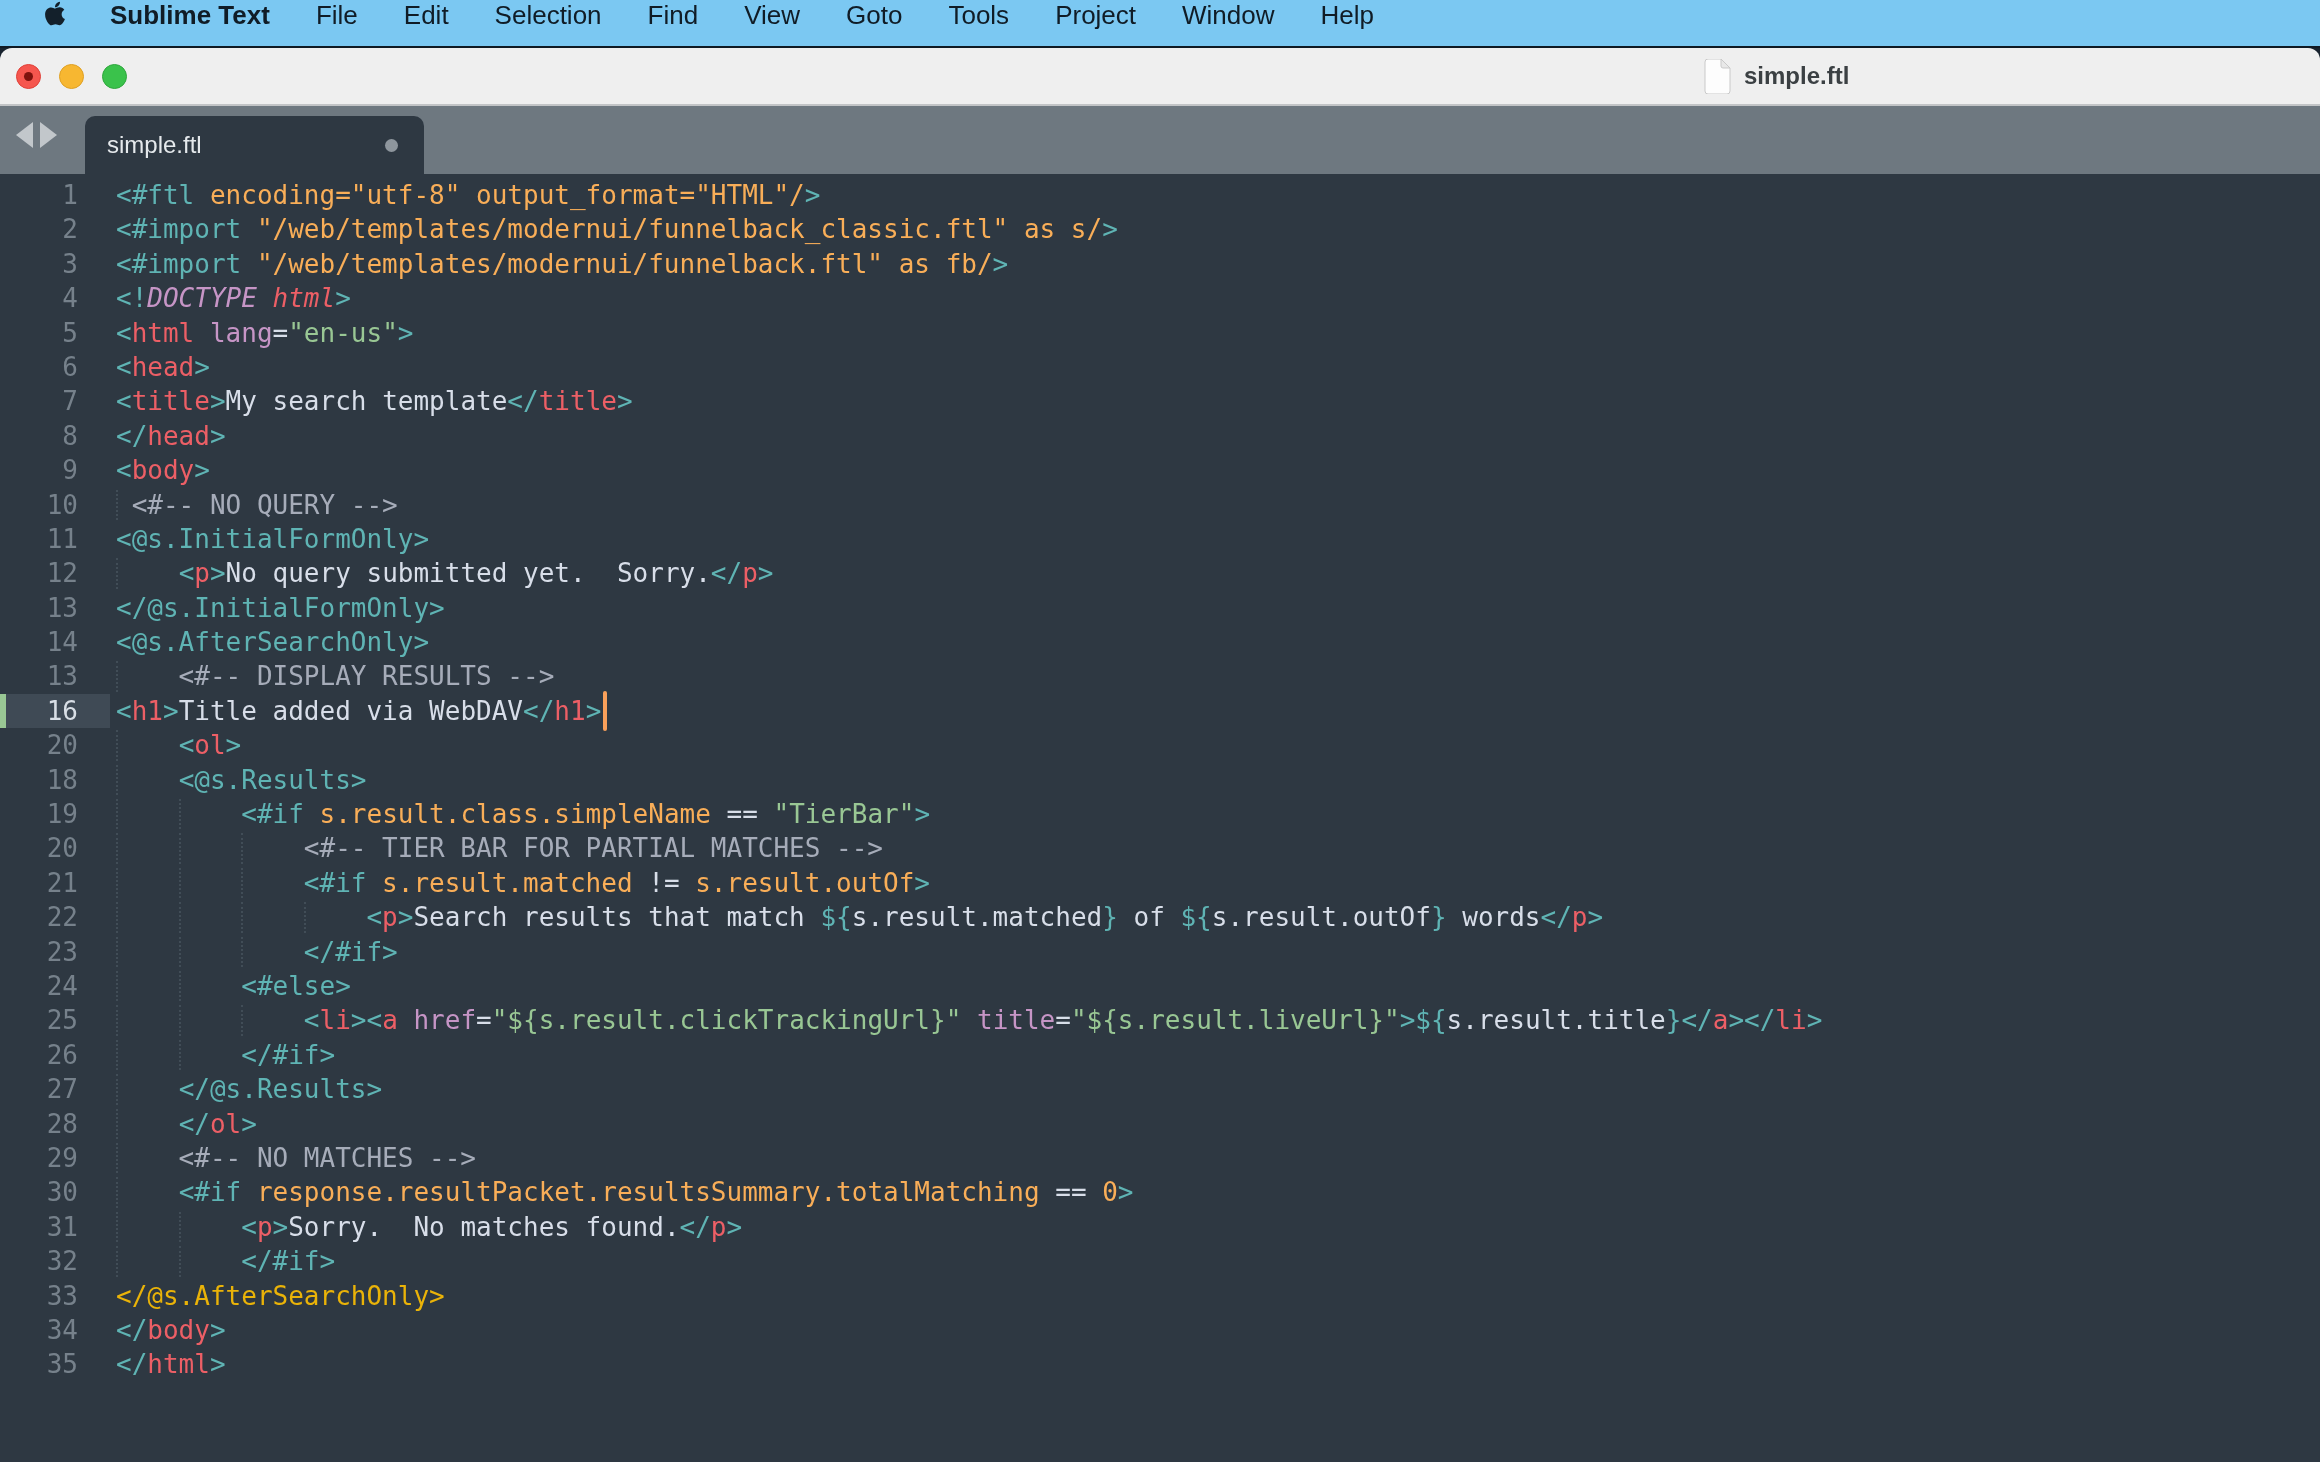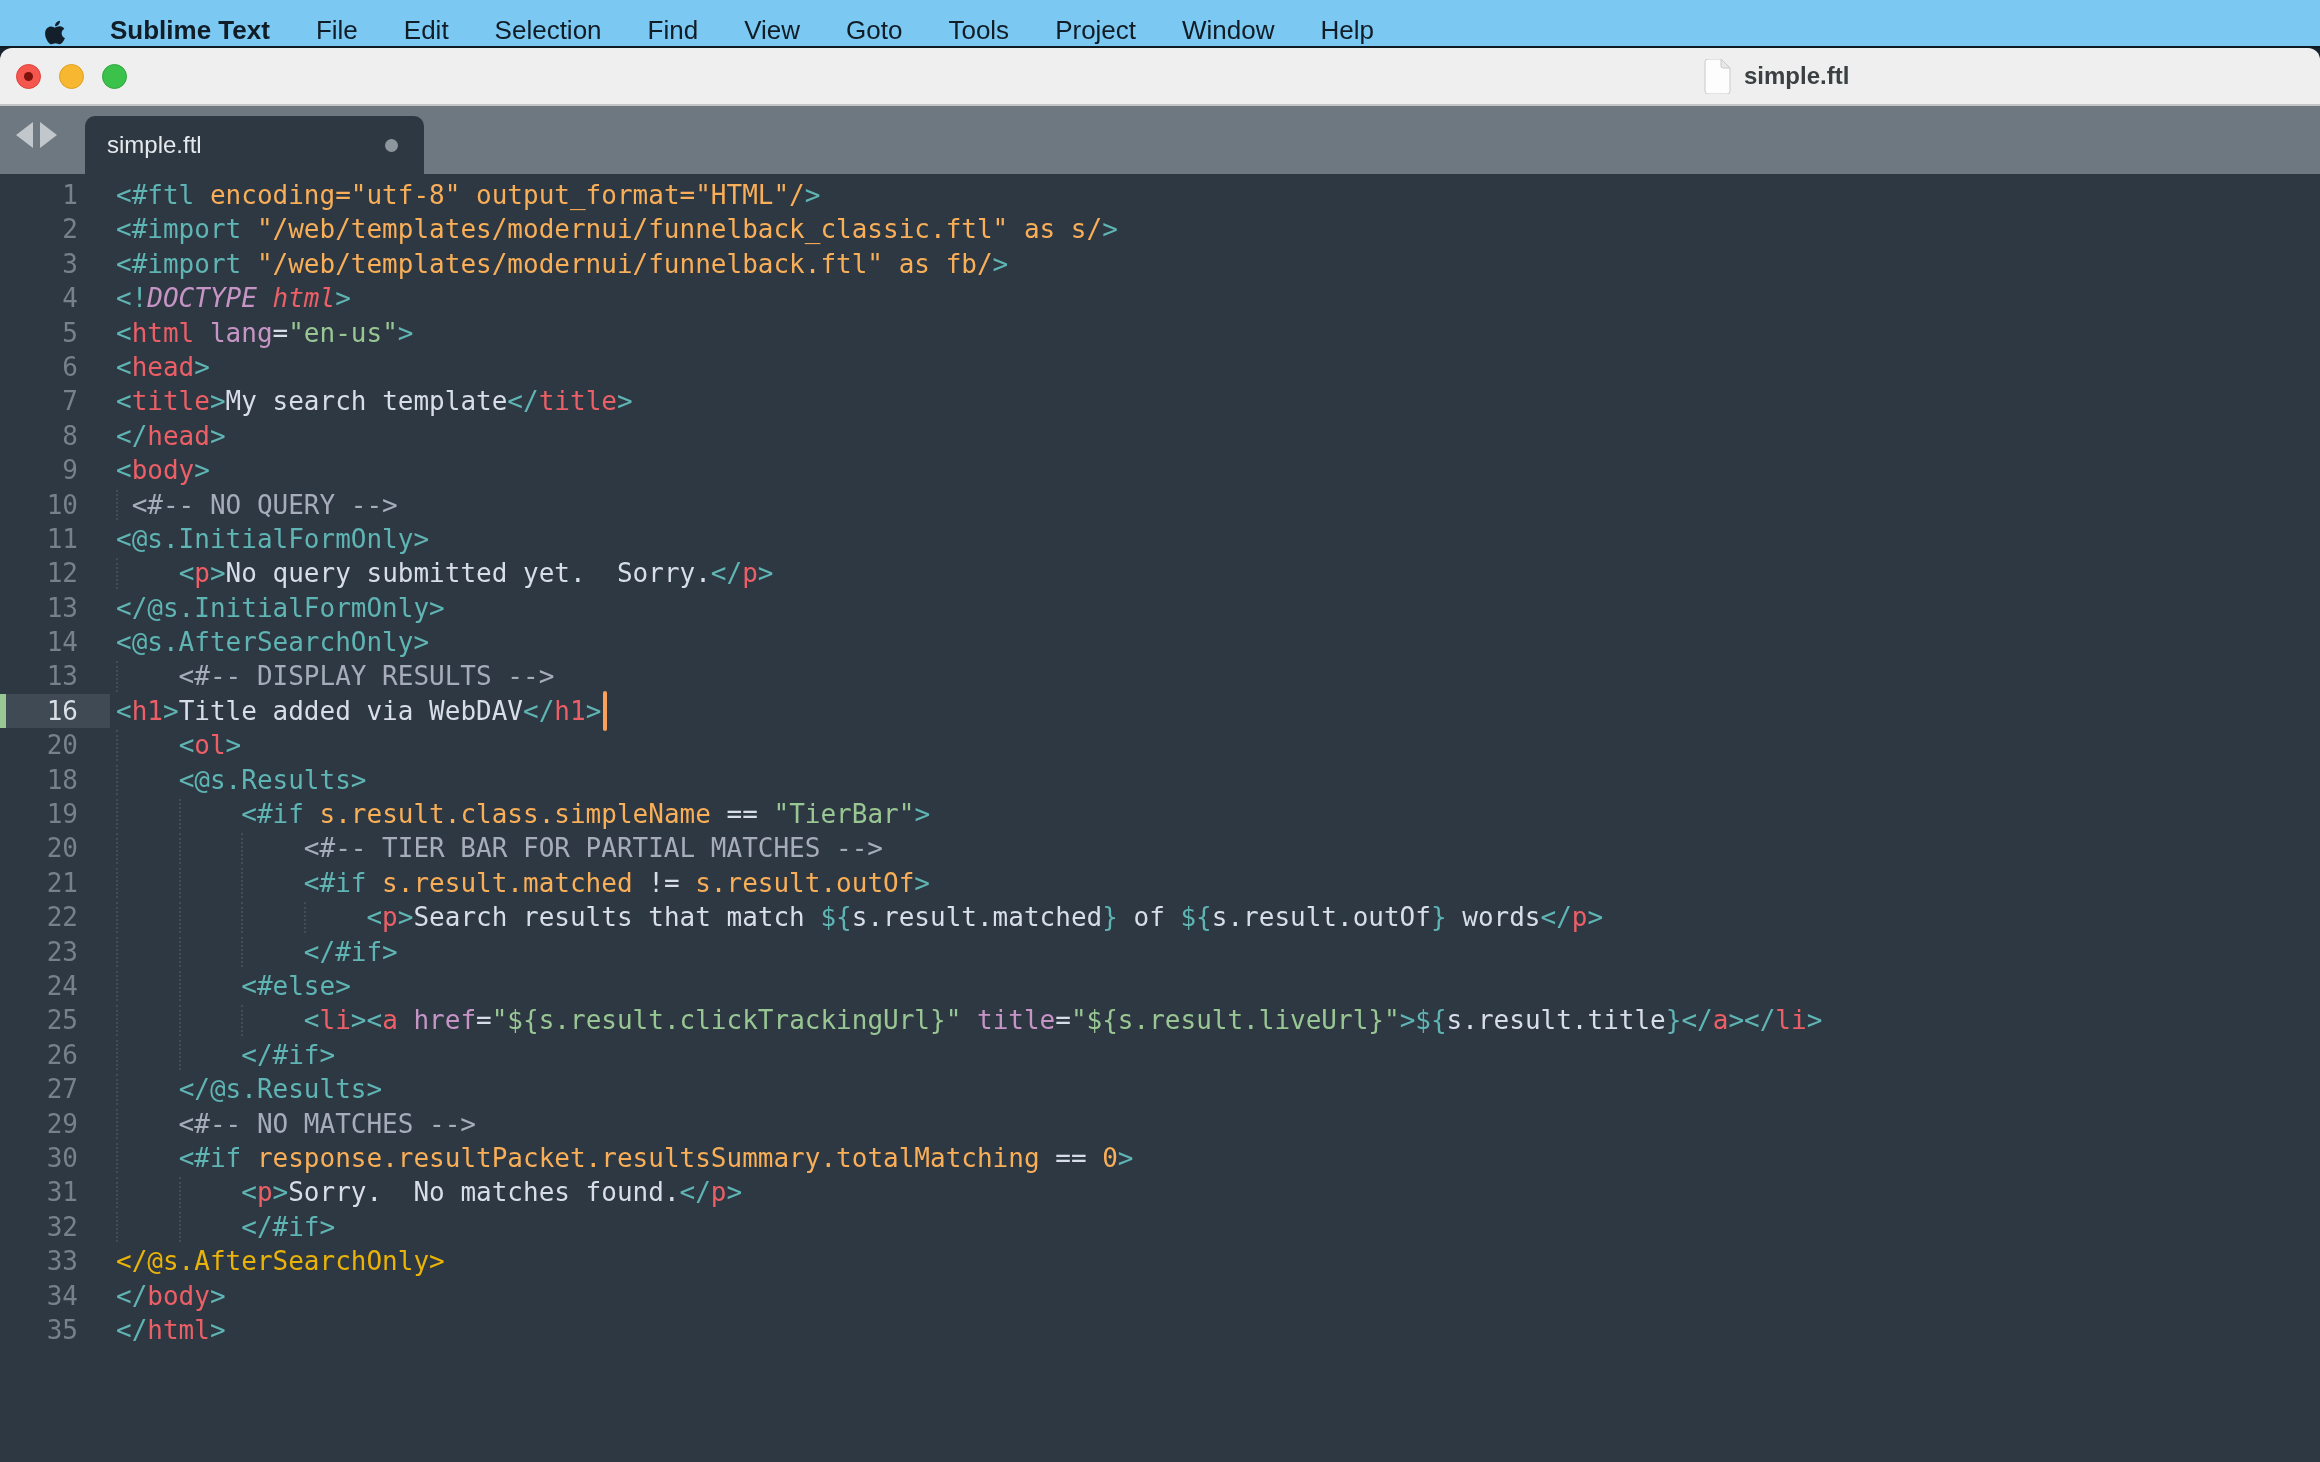--- a/index.html
+++ b/index.html
@@ -1,20 +1,20 @@
 <!DOCTYPE html>
 <html><head>
 <meta charset="utf-8">
 <style>
   html,body{margin:0;padding:0;}
   .screen{position:relative;width:2320px;height:1462px;background:#17222d;overflow:hidden;
           font-family:"Liberation Sans",sans-serif;}
   
   .menubar{position:absolute;top:0;left:0;width:2320px;height:46px;background:#7bc8f2;
-           border-bottom:2px solid #0f1a24;display:flex;align-items:flex-end;}
+           border-bottom:2px solid #0f1a24;display:flex;align-items:flex-start;}
   .apple{margin-left:44px;display:flex;align-items:center;}
   .menu-items{display:flex;align-items:center;margin-left:44px;gap:46px;}
   .menu-item{font-size:26px;color:#101c26;white-space:nowrap;cursor:default;}
   .menu-item.bold{font-weight:700;}
   
   .window{position:absolute;top:48px;left:0;width:2320px;height:1414px;background:#2e3842;
           border-radius:12px 12px 0 0;overflow:hidden;}
   
   .titlebar{position:relative;height:56px;background:#efefef;border-bottom:2px solid #c2c4c6;}
   .traffic{position:absolute;left:16px;top:0;height:56px;display:flex;align-items:center;gap:18px;}
@@ -126,20 +126,21 @@
         <div class="row"><span class="lnum">18</span><span class="guide" style="left: 116px;"></span><span class="code"><span style="color: rgb(216, 222, 233);">    </span><span style="color: rgb(95, 180, 180);">&lt;@s.Results&gt;</span></span></div>
         <div class="row"><span class="lnum">19</span><span class="guide" style="left: 116px;"></span><span class="guide" style="left: 178.62px;"></span><span class="code"><span style="color: rgb(216, 222, 233);">        </span><span style="color: rgb(95, 180, 180);">&lt;#if</span><span style="color: rgb(249, 174, 88);"> s.result.class.simpleName</span><span style="color: rgb(216, 222, 233);"> ==</span><span style="color: rgb(153, 199, 148);"> "TierBar"</span><span style="color: rgb(95, 180, 180);">&gt;</span></span></div>
         <div class="row"><span class="lnum">20</span><span class="guide" style="left: 116px;"></span><span class="guide" style="left: 178.62px;"></span><span class="guide" style="left: 241.24px;"></span><span class="code"><span style="color: rgb(166, 172, 185);">            &lt;#-- TIER BAR FOR PARTIAL MATCHES --&gt;</span></span></div>
         <div class="row"><span class="lnum">21</span><span class="guide" style="left: 116px;"></span><span class="guide" style="left: 178.62px;"></span><span class="guide" style="left: 241.24px;"></span><span class="code"><span style="color: rgb(216, 222, 233);">            </span><span style="color: rgb(95, 180, 180);">&lt;#if</span><span style="color: rgb(249, 174, 88);"> s.result.matched</span><span style="color: rgb(216, 222, 233);"> !=</span><span style="color: rgb(249, 174, 88);"> s.result.outOf</span><span style="color: rgb(95, 180, 180);">&gt;</span></span></div>
         <div class="row"><span class="lnum">22</span><span class="guide" style="left: 116px;"></span><span class="guide" style="left: 178.62px;"></span><span class="guide" style="left: 241.24px;"></span><span class="guide" style="left: 303.86px;"></span><span class="code"><span style="color: rgb(216, 222, 233);">                </span><span style="color: rgb(95, 180, 180);">&lt;</span><span style="color: rgb(236, 95, 102);">p</span><span style="color: rgb(95, 180, 180);">&gt;</span><span style="color: rgb(216, 222, 233);">Search results that match </span><span style="color: rgb(95, 180, 180);">${</span><span style="color: rgb(216, 222, 233);">s.result.matched</span><span style="color: rgb(95, 180, 180);">}</span><span style="color: rgb(216, 222, 233);"> of </span><span style="color: rgb(95, 180, 180);">${</span><span style="color: rgb(216, 222, 233);">s.result.outOf</span><span style="color: rgb(95, 180, 180);">}</span><span style="color: rgb(216, 222, 233);"> words</span><span style="color: rgb(95, 180, 180);">&lt;/</span><span style="color: rgb(236, 95, 102);">p</span><span style="color: rgb(95, 180, 180);">&gt;</span></span></div>
         <div class="row"><span class="lnum">23</span><span class="guide" style="left: 116px;"></span><span class="guide" style="left: 178.62px;"></span><span class="guide" style="left: 241.24px;"></span><span class="code"><span style="color: rgb(216, 222, 233);">            </span><span style="color: rgb(95, 180, 180);">&lt;/#if&gt;</span></span></div>
         <div class="row"><span class="lnum">24</span><span class="guide" style="left: 116px;"></span><span class="guide" style="left: 178.62px;"></span><span class="code"><span style="color: rgb(216, 222, 233);">        </span><span style="color: rgb(95, 180, 180); margin-top: 37px;">&lt;#else&gt;</span></span></div>
         <div class="row"><span class="lnum">25</span><span class="guide" style="left: 116px;"></span><span class="guide" style="left: 178.62px;"></span><span class="guide" style="left: 241.24px;"></span><span class="code"><span style="color: rgb(216, 222, 233);">            </span><span style="color: rgb(95, 180, 180);">&lt;</span><span style="color: rgb(236, 95, 102);">li</span><span style="color: rgb(95, 180, 180);">&gt;&lt;</span><span style="color: rgb(236, 95, 102);">a</span><span style="color: rgb(198, 149, 198);"> href</span><span style="color: rgb(216, 222, 233);">=</span><span style="color: rgb(153, 199, 148);">"${s.result.clickTrackingUrl}"</span><span style="color: rgb(198, 149, 198);"> title</span><span style="color: rgb(216, 222, 233);">=</span><span style="color: rgb(153, 199, 148);">"${s.result.liveUrl}"</span><span style="color: rgb(95, 180, 180);">&gt;</span><span style="color: rgb(95, 180, 180);">${</span><span style="color: rgb(216, 222, 233);">s.result.title</span><span style="color: rgb(95, 180, 180);">}&lt;/</span><span style="color: rgb(236, 95, 102);">a</span><span style="color: rgb(95, 180, 180);">&gt;&lt;/</span><span style="color: rgb(236, 95, 102);">li</span><span style="color: rgb(95, 180, 180);">&gt;</span></span></div>
         <div class="row"><span class="lnum">26</span><span class="guide" style="left: 116px;"></span><span class="guide" style="left: 178.62px;"></span><span class="code"><span style="color: rgb(216, 222, 233);">        </span><span style="color: rgb(95, 180, 180);">&lt;/#if&gt;</span></span></div>
         <div class="row"><span class="lnum">27</span><span class="guide" style="left: 116px;"></span><span class="code"><span style="color: rgb(216, 222, 233);">    </span><span style="color: rgb(95, 180, 180);">&lt;/@s.Results&gt;</span></span></div>
+        <div class="row"><span class="lnum">28</span><span class="guide" style="left: 116px;"></span><span class="code"><span style="color: rgb(216, 222, 233);">    </span><span style="color: rgb(95, 180, 180);">&lt;/</span><span style="color: rgb(236, 95, 102);">ol</span><span style="color: rgb(95, 180, 180);">&gt;</span></span></div>
         <div class="row"><span class="lnum">29</span><span class="guide" style="left: 116px;"></span><span class="code"><span style="color: rgb(166, 172, 185);">    &lt;#-- NO MATCHES --&gt;</span></span></div>
         <div class="row"><span class="lnum">30</span><span class="guide" style="left: 116px;"></span><span class="code"><span style="color: rgb(216, 222, 233);">    </span><span style="color: rgb(95, 180, 180);">&lt;#if</span><span style="color: rgb(249, 174, 88);"> response.resultPacket.resultsSummary.totalMatching</span><span style="color: rgb(216, 222, 233);"> ==</span><span style="color: rgb(249, 174, 88);"> 0</span><span style="color: rgb(95, 180, 180);">&gt;</span></span></div>
         <div class="row"><span class="lnum">31</span><span class="guide" style="left: 116px;"></span><span class="guide" style="left: 178.62px;"></span><span class="code"><span style="color: rgb(216, 222, 233);">        </span><span style="color: rgb(95, 180, 180);">&lt;</span><span style="color: rgb(236, 95, 102);">p</span><span style="color: rgb(95, 180, 180);">&gt;</span><span style="color: rgb(216, 222, 233);">Sorry.  No matches found.</span><span style="color: rgb(95, 180, 180);">&lt;/</span><span style="color: rgb(236, 95, 102);">p</span><span style="color: rgb(95, 180, 180);">&gt;</span></span></div>
         <div class="row"><span class="lnum">32</span><span class="guide" style="left: 116px;"></span><span class="guide" style="left: 178.62px;"></span><span class="code"><span style="color: rgb(216, 222, 233);">        </span><span style="color: rgb(95, 180, 180);">&lt;/#if&gt;</span></span></div>
         <div class="row"><span class="lnum">33</span><span class="code"><span style="color: #eab308;">&lt;/@s.AfterSearchOnly&gt;</span></span></div>
         <div class="row"><span class="lnum">34</span><span class="code"><span style="color: rgb(95, 180, 180);">&lt;/</span><span style="color: rgb(236, 95, 102);">body</span><span style="color: rgb(95, 180, 180);">&gt;</span></span></div>
         <div class="row"><span class="lnum">35</span><span class="code"><span style="color: rgb(95, 180, 180);">&lt;/</span><span style="color: rgb(236, 95, 102);">html</span><span style="color: rgb(95, 180, 180);">&gt;</span></span></div>
         <span class="caret" style="background: rgb(249, 160, 90); left: 603.281px; top: 517px;"></span>
       </div>
 

